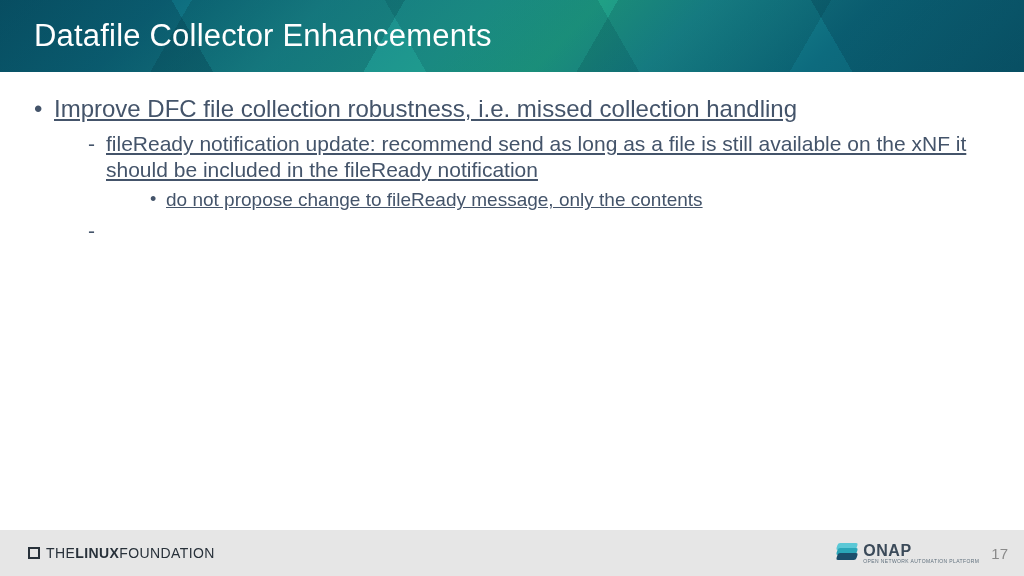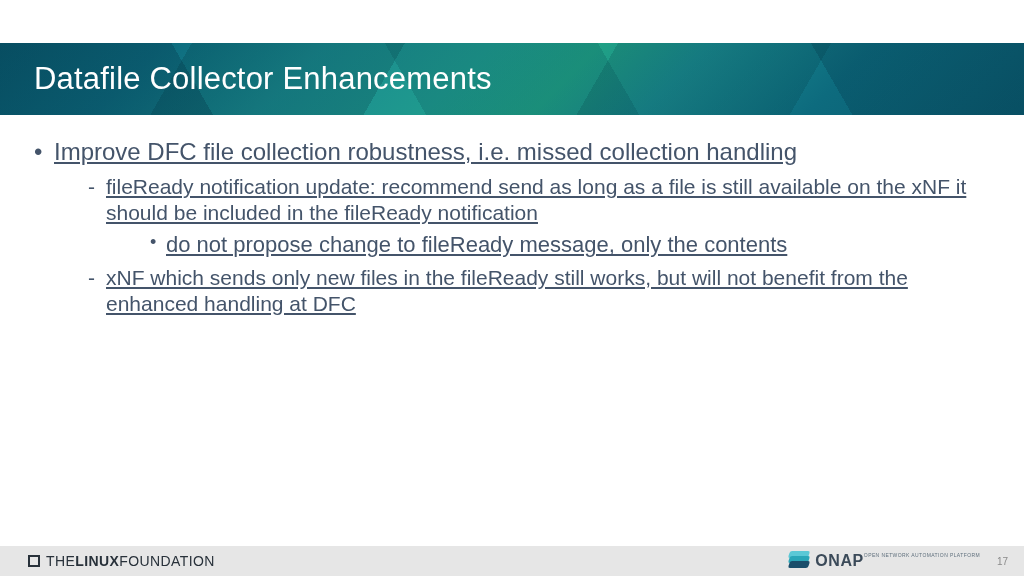--- a/index.html
+++ b/index.html
@@ -6,44 +6,43 @@
   html, body { width: 1024px; height: 576px; font-family: Arial, Helvetica, sans-serif; background: #fff; overflow: hidden; }
   .slide { width: 1024px; height: 576px; position: relative; display: flex; flex-direction: column; }
   .header {
     height: 72px;
     background: linear-gradient(135deg, #0a5a6e 0%, #0d6b7e 15%, #1a8a8f 30%, #1f9a8e 45%, #20a085 55%, #1a8a8f 65%, #0d6b7e 80%, #0a5a6e 100%);
     position: relative;
     display: flex;
     align-items: center;
     padding-left: 34px;
     overflow: hidden;
-    margin-top: 43px;
   }
   .header::before {
     content: "";
     position: absolute; inset: 0;
     background:
       linear-gradient(60deg, rgba(0,40,60,0.25) 0 20%, transparent 20% 40%, rgba(0,60,70,0.18) 40% 60%, transparent 60% 80%, rgba(0,40,60,0.22) 80% 100%),
       linear-gradient(120deg, transparent 0 18%, rgba(0,50,60,0.22) 18% 38%, transparent 38% 58%, rgba(0,50,60,0.18) 58% 78%, transparent 78% 100%);
     pointer-events: none;
   }
   .title { color: #fff; font-size: 31px; font-weight: 400; position: relative; z-index: 1; letter-spacing: 0.2px; }
   .content { flex: 1; padding: 22px 34px 0 34px; color: #44546a; }
   ul.top { list-style: none; }
   ul.top > li { position: relative; padding-left: 20px; font-size: 24px; line-height: 1.22; text-decoration: underline; }
   ul.top > li::before { content: "•"; position: absolute; left: 0; top: 0; color: #44546a; font-size: 24px; }
   ul.sub1 { list-style: none; margin-top: 8px; }
   ul.sub1 > li { position: relative; padding-left: 28px; margin-left: 24px; font-size: 21px; line-height: 1.22; margin-bottom: 6px; }
   ul.sub1 > li::before { content: "-"; position: absolute; left: 10px; top: 0; color: #44546a; font-size: 21px; }
   ul.sub2 { list-style: none; margin-top: 6px; }
-  ul.sub2 > li { position: relative; padding-left: 26px; margin-left: 34px; font-size: 22px; line-height: 1.25; margin-bottom: 4px; }
+  ul.sub2 > li { position: relative; padding-left: 26px; margin-left: 34px; font-size: 19px; line-height: 1.25; margin-bottom: 4px; }
   ul.sub2 > li::before { content: "•"; position: absolute; left: 10px; top: 0; color: #44546a; font-size: 18px; }
   .underline { text-decoration: underline; }
   .footer {
-    height: 30px;
+    height: 46px;
     background: #e6e6e6;
     display: flex;
     align-items: center;
     justify-content: space-between;
     padding: 0 16px 0 28px;
     position: relative;
   }
   .lf-logo { display: flex; align-items: center; gap: 6px; color: #28313a; }
   .lf-box { width: 12px; height: 12px; border: 2px solid #28313a; display: inline-block; }
   .lf-text { font-size: 14px; letter-spacing: 0.4px; }
@@ -55,24 +54,24 @@
   .onap-mark {
     width: 20px; height: 20px; position: relative;
   }
   .onap-mark .layer {
     position: absolute; left: 50%; width: 20px; height: 7px; border-radius: 2px;
     transform: translateX(-50%) skewX(-18deg);
   }
   .onap-mark .l1 { top: 0;  background: #5bc8d6; }
   .onap-mark .l2 { top: 5px; background: #2aa6b8; }
   .onap-mark .l3 { top: 10px; background: #1a4e6b; }
-  .onap-text { display: flex; flex-direction: row; line-height: 1; }
+  .onap-text { display: flex; flex-direction: column; line-height: 1; }
   .onap-main { font-weight: 800; color: #3b4a59; font-size: 16px; letter-spacing: 0.6px; }
   .onap-sub { font-size: 5px; color: #60707d; letter-spacing: 0.4px; }
-  .page-num { font-size: 10px; color: #8a8a8a; min-width: 16px; text-align: right; }
+  .page-num { font-size: 15px; color: #8a8a8a; min-width: 16px; text-align: right; }
 </style>
 </head>
 <body>
 
 <div class="slide">
   <div class="header">
     <div class="title">Datafile Collector Enhancements</div>
   </div>
 
   <div class="content">
@@ -80,21 +79,20 @@
       <li>
         <span>Improve DFC file collection robustness, i.e. missed collection handling</span>
         <ul class="sub1">
           <li>
             <span>fileReady notification update: recommend send as long as a file is still available on the xNF it should be included in the fileReady notification</span>
             <ul class="sub2">
               <li>do not propose change to fileReady message, only the contents</li>
             </ul>
           </li>
           <li>
-            <span>xNF which sends only new files in the fileReady still works, but will not benefit from the enhanced handling at DFC</span>
           </li>
         </ul>
       </li>
     </ul>
   </div>
 
   <div class="footer">
     <div class="lf-logo">
       <span class="lf-box"></span>
       <span class="lf-text">

